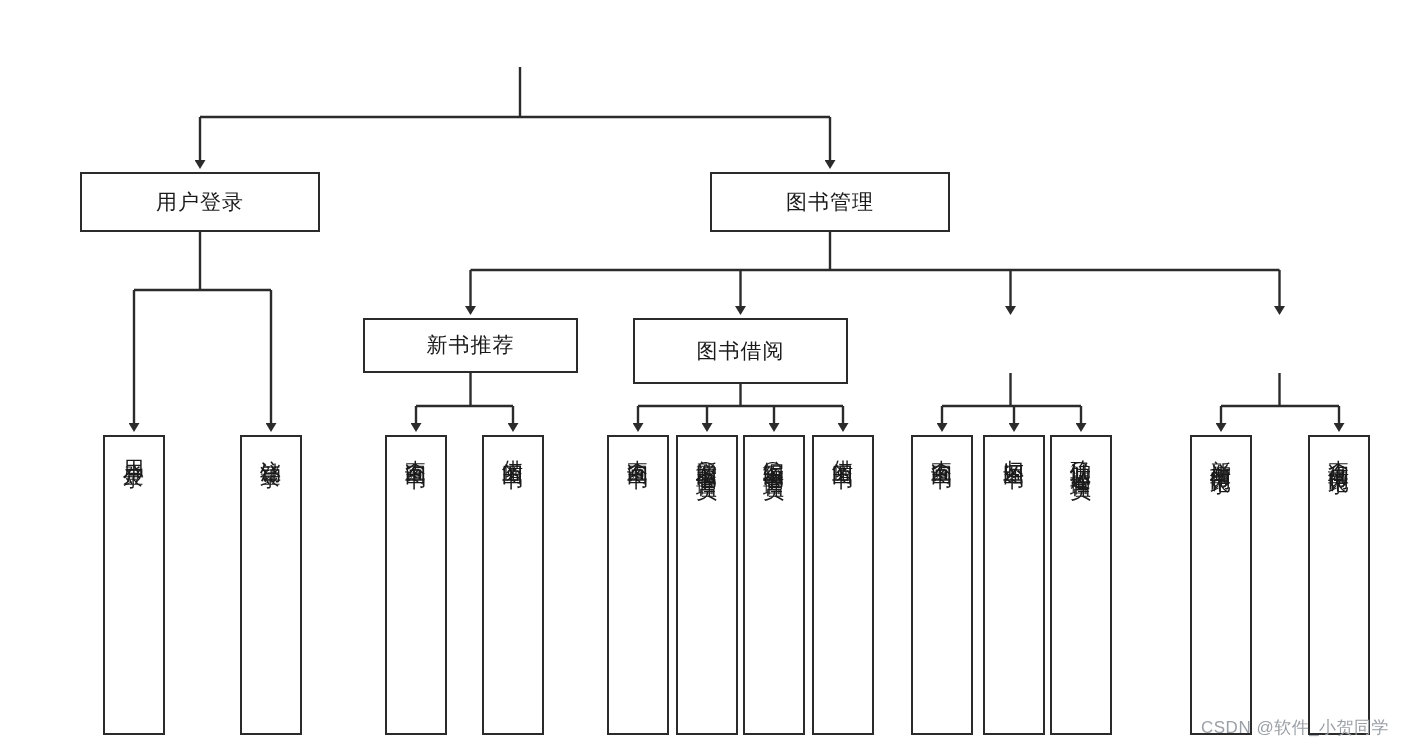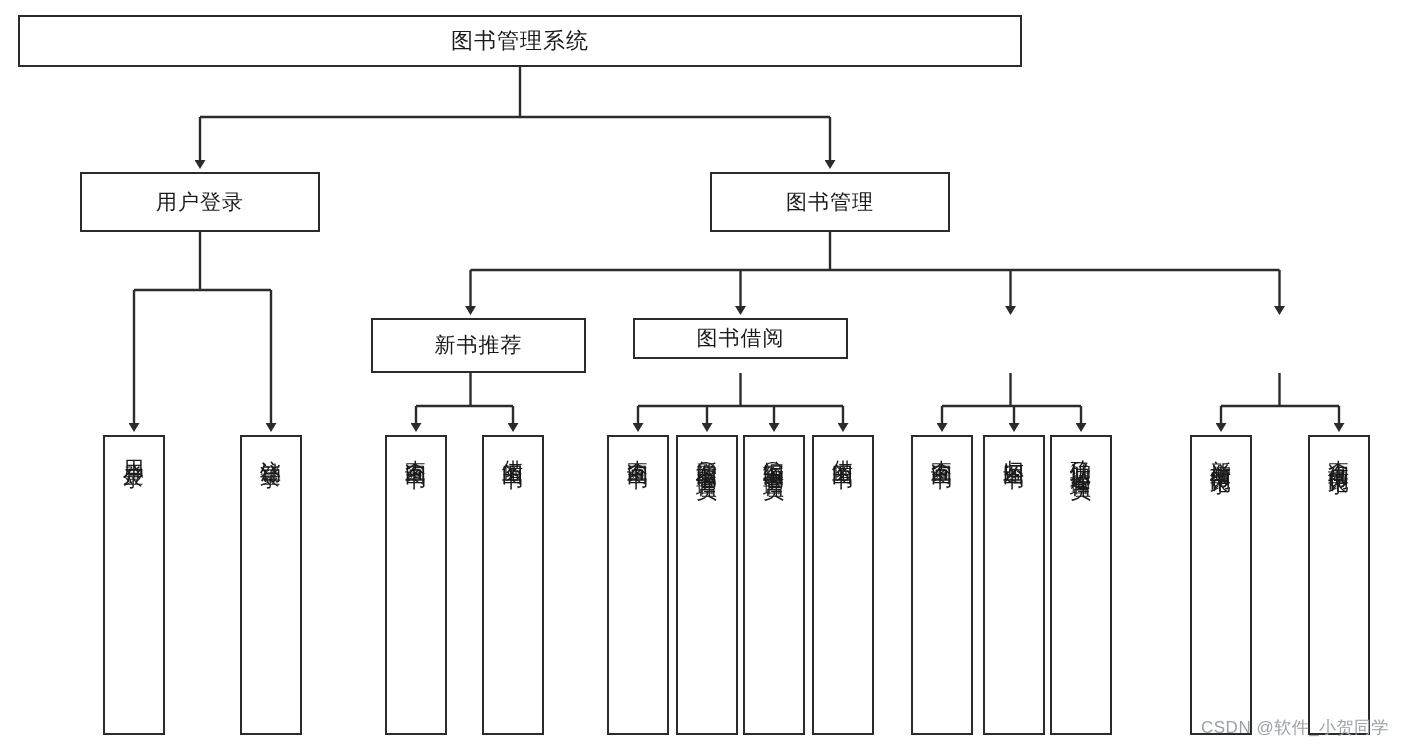--- a/index.html
+++ b/index.html
@@ -114,35 +114,32 @@
         <path d="M942,406 L942,424" marker-end="url(#arrowhead)"></path>
         <path d="M1014,406 L1014,424" marker-end="url(#arrowhead)"></path>
         <path d="M1081,406 L1081,424" marker-end="url(#arrowhead)"></path>
         <path d="M1279.5,373 L1279.5,406"></path>
         <path d="M1221,406 L1339,406"></path>
         <path d="M1221,406 L1221,424" marker-end="url(#arrowhead)"></path>
         <path d="M1339,406 L1339,424" marker-end="url(#arrowhead)"></path>
       </g>
   </svg>
 
-  <div class="node root h" style="left: 18px; top: 15px; width: 1004px; height: 52px;">
-    <span class="label">图书管理系统</span>
-  </div>
 
   <div class="node h" style="left: 80px; top: 172px; width: 240px; height: 60px;">
     <span class="label">用户登录</span>
   </div>
   <div class="node h" style="left: 710px; top: 172px; width: 240px; height: 60px;">
     <span class="label">图书管理</span>
   </div>
 
-  <div class="node h" style="left: 363px; top: 318px; width: 215px; height: 55px; margin-left: 8px;">
+  <div class="node h" style="left: 363px; top: 318px; width: 215px; height: 55px;">
     <span class="label">新书推荐</span>
   </div>
-  <div class="node h" style="left: 633px; top: 318px; width: 215px; height: 41px;">
+  <div class="node h" style="left: 633px; top: 318px; width: 215px; height: 66px;">
     <span class="label">图书借阅</span>
   </div>
 
   <div class="node v" style="left: 103px; top: 435px; width: 62px; height: 300px;">
     <span class="label">用户登录</span>
   </div>
   <div class="node v" style="left: 240px; top: 435px; width: 62px; height: 300px;">
     <span class="label">注销登录</span>
   </div>
 

